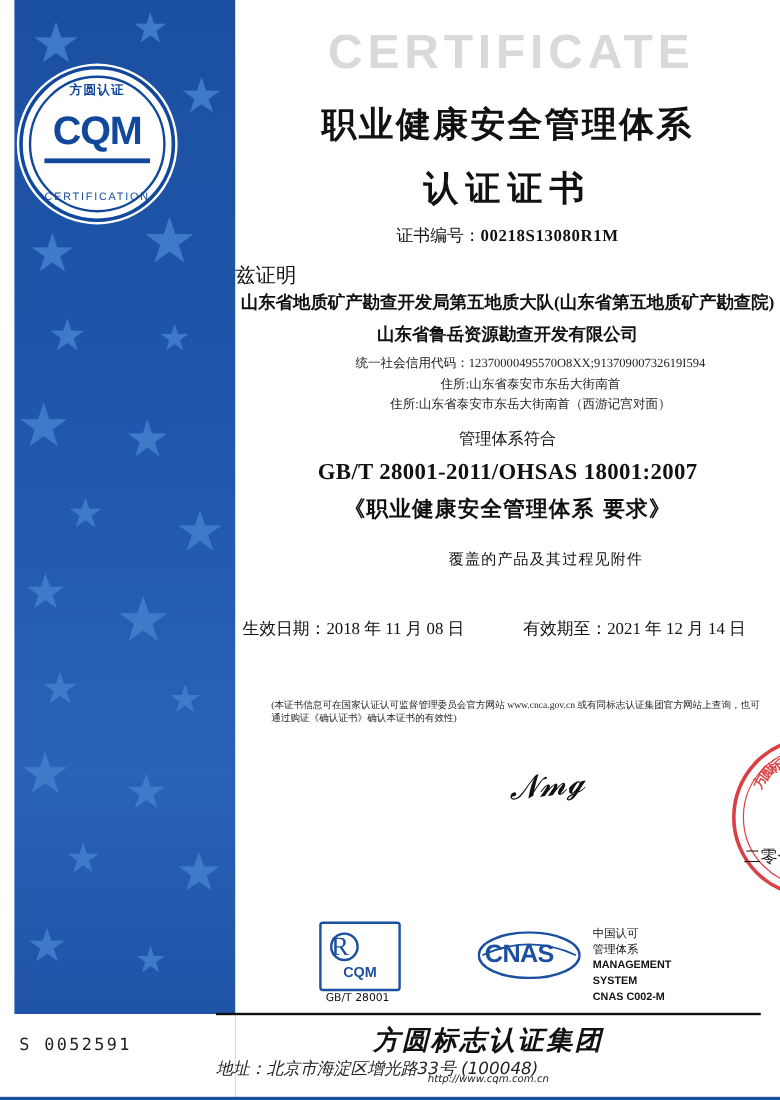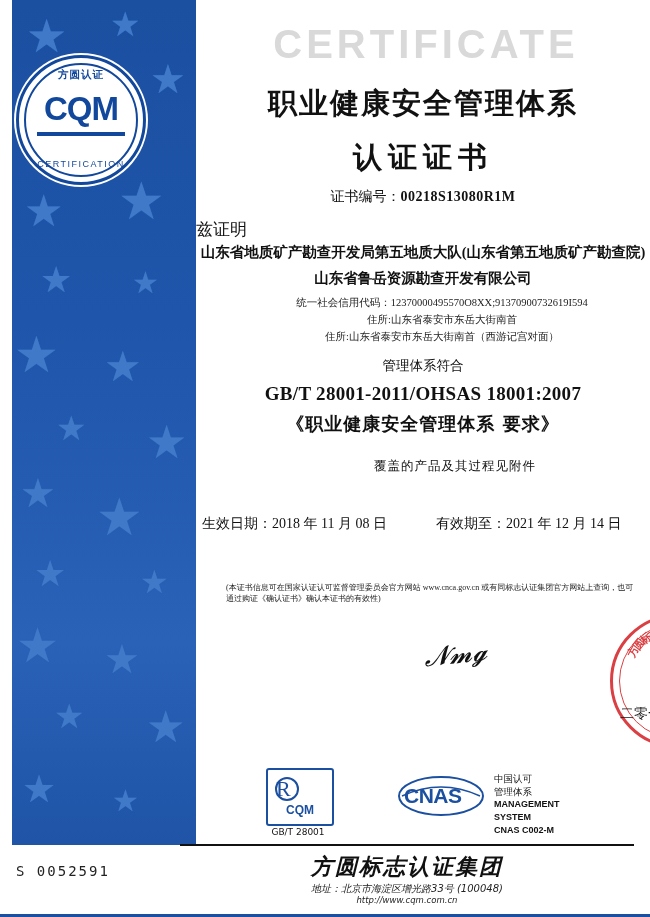--- a/index.html
+++ b/index.html
@@ -97,21 +97,21 @@
   .cnas .logo .txt{position:absolute;left:6px;top:8px;font-size:21px;font-weight:bold;color:#1b4fa0;
      font-family:"Liberation Sans",sans-serif;letter-spacing:-.5px;}
   .cnas .lines{position:absolute;left:96px;top:-4px;font-size:9.5px;color:#111;line-height:13px;
      font-family:"DejaVu Sans",sans-serif;}
   .cnas .lines .en{font-family:"Liberation Sans",sans-serif;font-weight:bold;font-size:9px;}
 
   .footbar{position:absolute;left:180px;bottom:0;width:454px;height:73px;font-style:italic;}
   .footline{position:absolute;left:0;top:0;width:454px;height:2px;background:#111;}
   .footcn{position:absolute;left:0;top:8px;width:454px;text-align:center;font-size:22px;font-weight:bold;
      font-family:"DejaVu Sans",sans-serif;color:#111;letter-spacing:2px;}
-  .footaddr{position:absolute;left:0;top:38px;width:454px;text-align:center;font-size:10px;color:#222;
+  .footaddr{position:absolute;left:0;top:38px;width:454px;font-size:14px;color:#222;
      font-family:"DejaVu Sans",sans-serif;}
   .footurl{position:absolute;left:0;top:51px;width:454px;text-align:center;font-size:8.5px;color:#222;
      font-family:"DejaVu Sans",sans-serif;}
   .botline{position:absolute;left:0;bottom:0;width:650px;height:3px;background:#1b4fa0;}
 </style>
 </head>
 <body>
 
 <div class="page">
 

